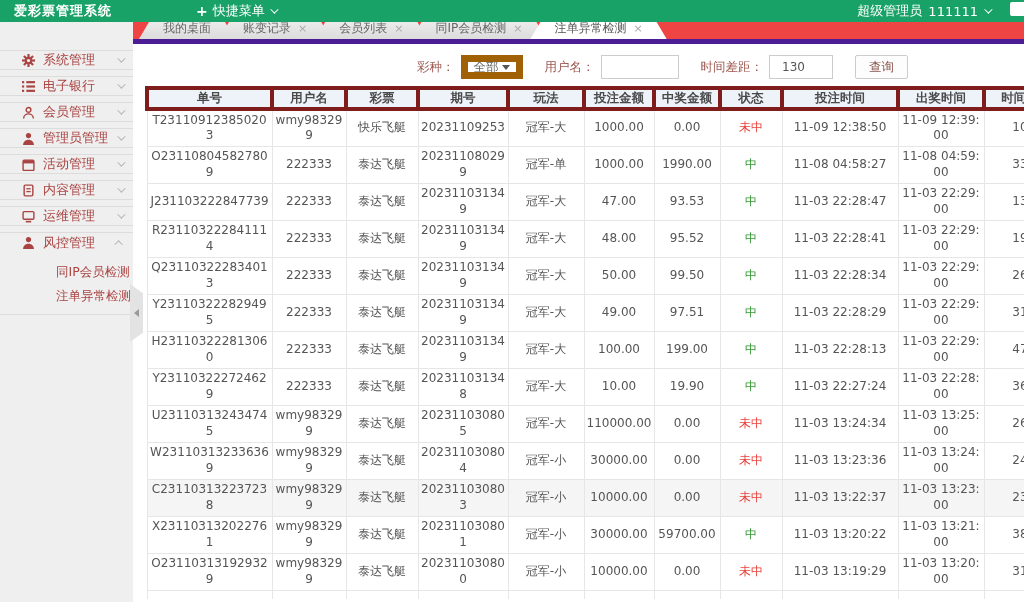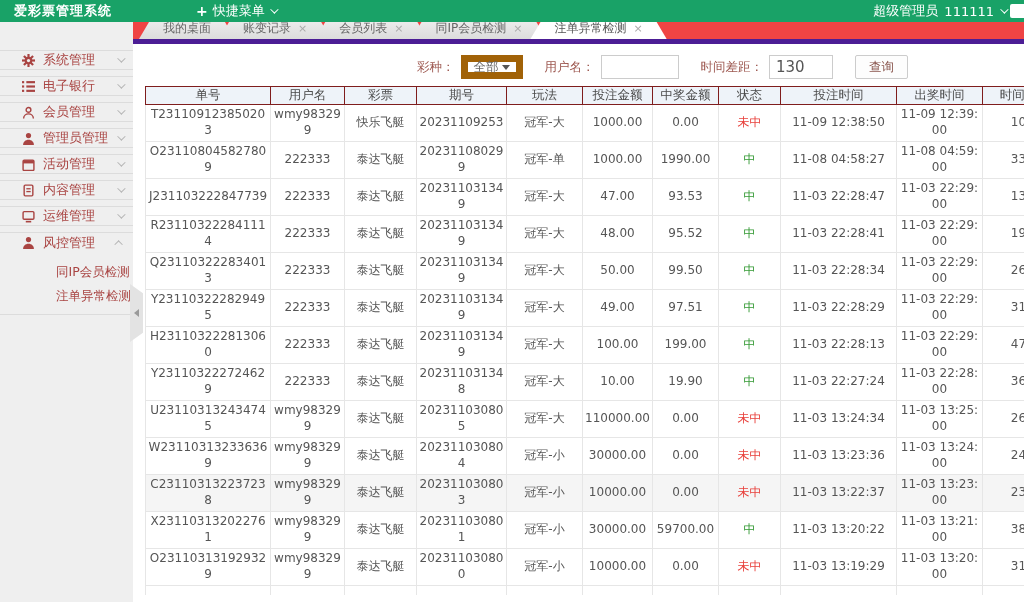--- a/index.html
+++ b/index.html
@@ -5,21 +5,21 @@
   * { margin:0; padding:0; box-sizing:border-box; }
   html,body { width:1024px; height:602px; overflow:hidden; background:#fff;
               font-family:"DejaVu Sans","Liberation Sans",sans-serif; }
 
   
   .topbar { position:relative; height:22px; background:#19a267; color:#fff;
             display:flex; align-items:center; font-size:13px; z-index:50; }
   .brand { font-weight:bold; padding:0 14px; letter-spacing:1px; }
   .quickmenu { display:flex; align-items:center; gap:5px; padding:0 10px; cursor:pointer; margin-left:60px;}
   .plus { font-size:14px; font-weight:bold; }
-  .topbar-right { margin-left:auto; display:flex; align-items:center; gap:4px; padding-right:2px; }
+  .topbar-right { margin-left:auto; display:flex; gap:20px; padding-right:2px; }
   .userbox { display:flex; align-items:center; gap:6px; cursor:pointer; }
   .chev { display:inline-block; width:6px; height:6px; border-right:1px solid currentColor;
           border-bottom:1px solid currentColor; transform:rotate(45deg) translateY(-2px); }
   .chev.up { transform:rotate(-135deg) translateY(-2px); }
   .corner-ico { width:18px; height:14px; background:#fff; border-radius:2px 0 0 2px; margin-right:-6px; }
 
   
   .layout { display:flex; height:580px; position:relative; }
 
   
@@ -57,32 +57,32 @@
   .content { flex:1; padding:6px 0 0 12px; overflow:hidden; }
 
   
   .filterbar { display:flex; align-items:center; gap:6px; font-size:12.5px;
                color:#9c564e; margin:4px 0 6px 272px; height:26px; }
   .filterbar .gap { width:10px; }
   .fselect { position:relative; width:62px; height:24px; border:7px solid #a16207; background:#fff;
              display:flex; align-items:center; padding:0 6px; color:#666; cursor:pointer; }
   .fselect .tri { margin-left:auto; width:0; height:0; border-left:4px solid transparent;
                   border-right:4px solid transparent; border-top:5px solid #555; }
-  .finput { height:24px; border:1px solid #ccc; padding:0 6px; font-size:15px; color:#555;
+  .finput { height:24px; border:1px solid #ccc; padding:0 12px; font-size:12px; color:#555;
             font-family:inherit; }
   .finput.user { width:78px; }
   .finput.tdiff { width:64px; }
   .fbtn { height:24px; padding:0 13px; background:#fdfdfd; border:1px solid #ccc; border-radius:2px;
           font-size:12.5px; color:#8a564e; cursor:pointer; font-family:inherit; }
 
   
   .table-wrap { width:879px; overflow:hidden; }
   table { border-collapse:collapse; table-layout:fixed; width:909px; }
-  th { background:#eef3f9; border:1px solid #7f1d1d; font-size:12.5px; color:#4a4a4a;
-       height:17px; font-weight:normal; }
+  th { background:#eef3f9; border:4px solid #7f1d1d; font-size:12.5px; color:#4a4a4a;
+       height:17px; font-weight:bold; }
   td { border:1px solid #e6e6e6; font-size:12px; color:#555; text-align:center;
        height:37px; padding:1px 2px; word-break:break-all; line-height:1.3; }
   tr.hl td { background:#f5f5f5; }
   td.st-win  { color:#339933; }
   td.st-lose { color:#e8413c; }
   tr.stub td { height:9px; border-bottom:none; }
 </style>
 </head>
 <body>
 

